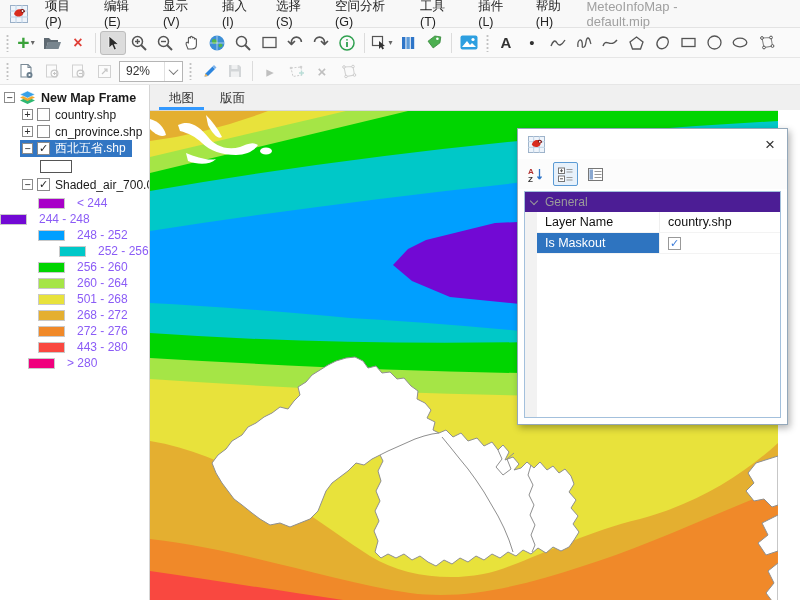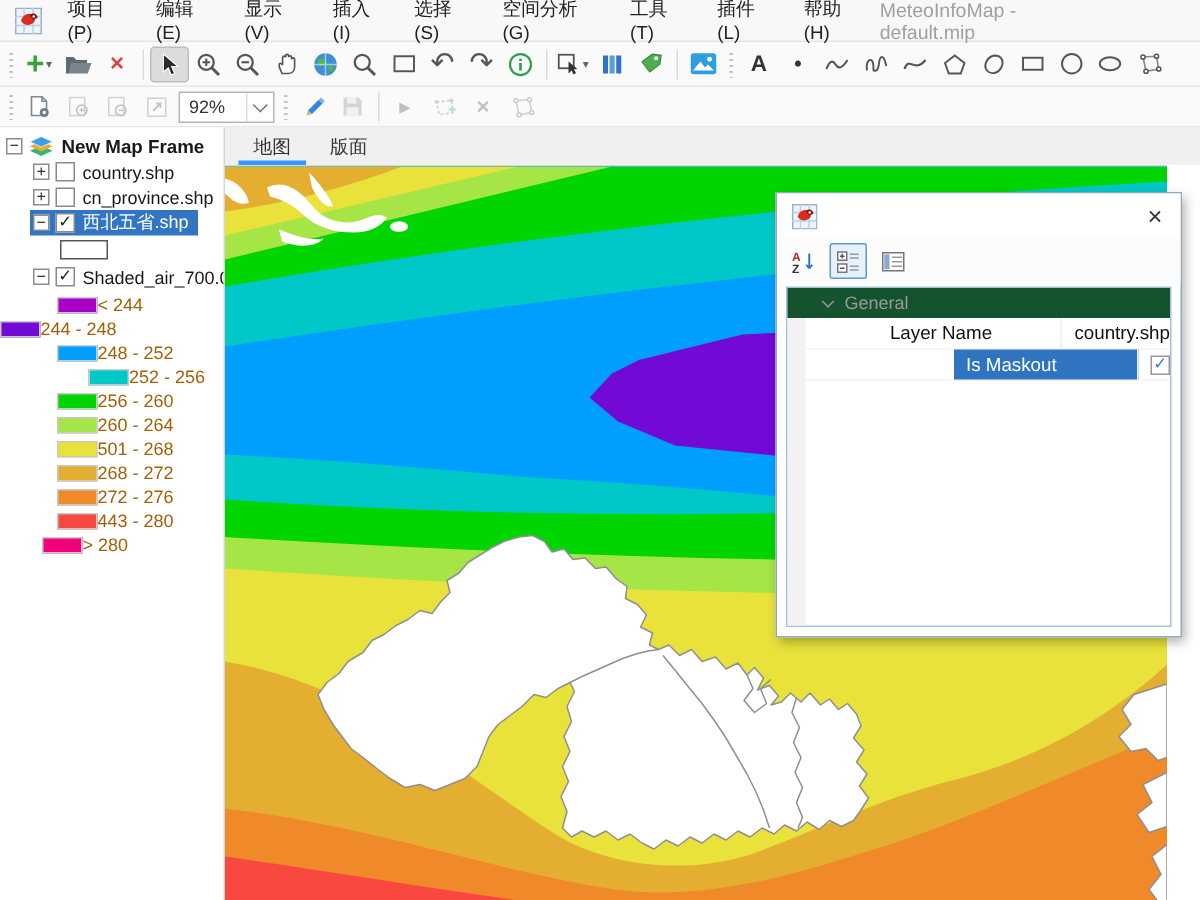--- a/index.html
+++ b/index.html
@@ -37,42 +37,42 @@
   .left-panel { width:172px; background:#fff; border-right:1px solid #d5d5d5; padding-top:4px; overflow:hidden; }
   .trow { display:flex; align-items:center; height:17px; white-space:nowrap; }
   .expander { width:11px; height:11px; border:1px solid #8c8c8c; background:#fff; font-size:10px; line-height:9px; text-align:center; color:#333; flex:0 0 auto; font-family:"DejaVu Sans Mono",monospace; }
   .cb { width:13px; height:13px; border:1px solid #8a8a8a; background:#fff; font-size:11px; line-height:11px; text-align:center; color:#222; flex:0 0 auto; }
   .tlabel { margin-left:5px; font-size:12px; }
   .root-label { font-weight:bold; font-size:12.5px; }
   .sel-row-bg { display:flex; align-items:center; background:#3276c3; height:17px; padding:0 6px 0 2px; }
   .sel-row-bg .tlabel { color:#fff; }
   .sw { width:27px; height:11px; border:1px solid #c9c9c9; flex:0 0 auto; }
   .sw-white { width:32px; height:13px; border:1px solid #555; background:#fff; flex:0 0 auto; }
-  .legend-label { font-size:12px; color:#a16207; }
+  .legend-label { margin-left:12px; font-size:12px; color:#8b5cf6; }
 
   
   .map-panel { position:relative; width:746px; }
   .tabstrip { display:flex; height:25px; background:#f0f0f0; align-items:stretch; padding-left:6px; }
   .tab { padding:5px 13px 0 13px; font-size:12.5px; color:#333; position:relative; }
   .tab.active::after { content:""; position:absolute; left:3px; right:3px; bottom:0; height:3px; background:#3399ff; }
   .map-canvas { position:relative; width:628px; height:490px; border-top:1px solid #d8d8d8; overflow:hidden; background:#009fff; }
   .map-canvas svg { display:block; }
 
   
   .dialog { position:absolute; left:517px; top:128px; width:271px; height:297px; background:#fff; border:1px solid #94a8ba; box-shadow:2px 3px 7px rgba(0,0,0,.3); z-index:10; }
   .dlg-titlebar { display:flex; align-items:center; height:30px; padding:0 10px; background:#fff; }
   .dlg-close { margin-left:auto; font-size:17px; color:#333; line-height:1; padding:0 2px; }
   .dlg-toolbar { display:flex; align-items:center; height:30px; padding:0 5px; background:#fcfcfc; }
   .dbtn { width:25px; height:24px; display:flex; align-items:center; justify-content:center; margin-right:5px; border:1px solid transparent; border-radius:2px; }
   .dbtn.sel { border:1px solid #5b9bd5; background:#e7f1fb; }
   .prop-panel { position:absolute; left:6px; right:6px; top:62px; bottom:6px; border:1px solid #a3c0dc; background:#fff; }
   .prop-gutter { position:absolute; left:0; top:20px; bottom:0; width:12px; background:#f2f2f2; }
-  .prop-section { display:flex; align-items:center; height:20px; background:#14532d; color:#9a9a9a; font-size:12px; padding-left:24px; }
+  .prop-section { display:flex; align-items:center; height:20px; background:#4c1d95; color:#9a9a9a; font-size:12px; padding-left:6px; }
   .prop-section .schev { width:6px; height:6px; border-right:1.4px solid #9a9a9a; border-bottom:1.4px solid #9a9a9a; transform:rotate(45deg); margin-right:8px; margin-top:-3px; }
-  .prop-row { display:flex; height:21px; align-items:center; position:relative; margin-left:12px; border-bottom:1px solid #f3f3f3;justify-content:flex-end; }
+  .prop-row { display:flex; height:21px; align-items:center; position:relative; margin-left:12px; border-bottom:1px solid #f3f3f3; }
   .prop-label { width:123px; padding-left:8px; font-size:12.5px; color:#111; height:100%; display:flex; align-items:center; border-right:1px solid #efefef; }
   .prop-label.hl { background:#2e74c0; color:#fff; }
   .prop-value { padding-left:8px; font-size:12.5px; color:#111; display:flex; align-items:center; }
   .dlg-checkbox { width:13px; height:13px; border:1px solid #999; background:#fff; font-size:11px; line-height:11px; text-align:center; color:#3b7bd8; }
 </style>
 </head>
 <body>
 
 <div id="app">
 

